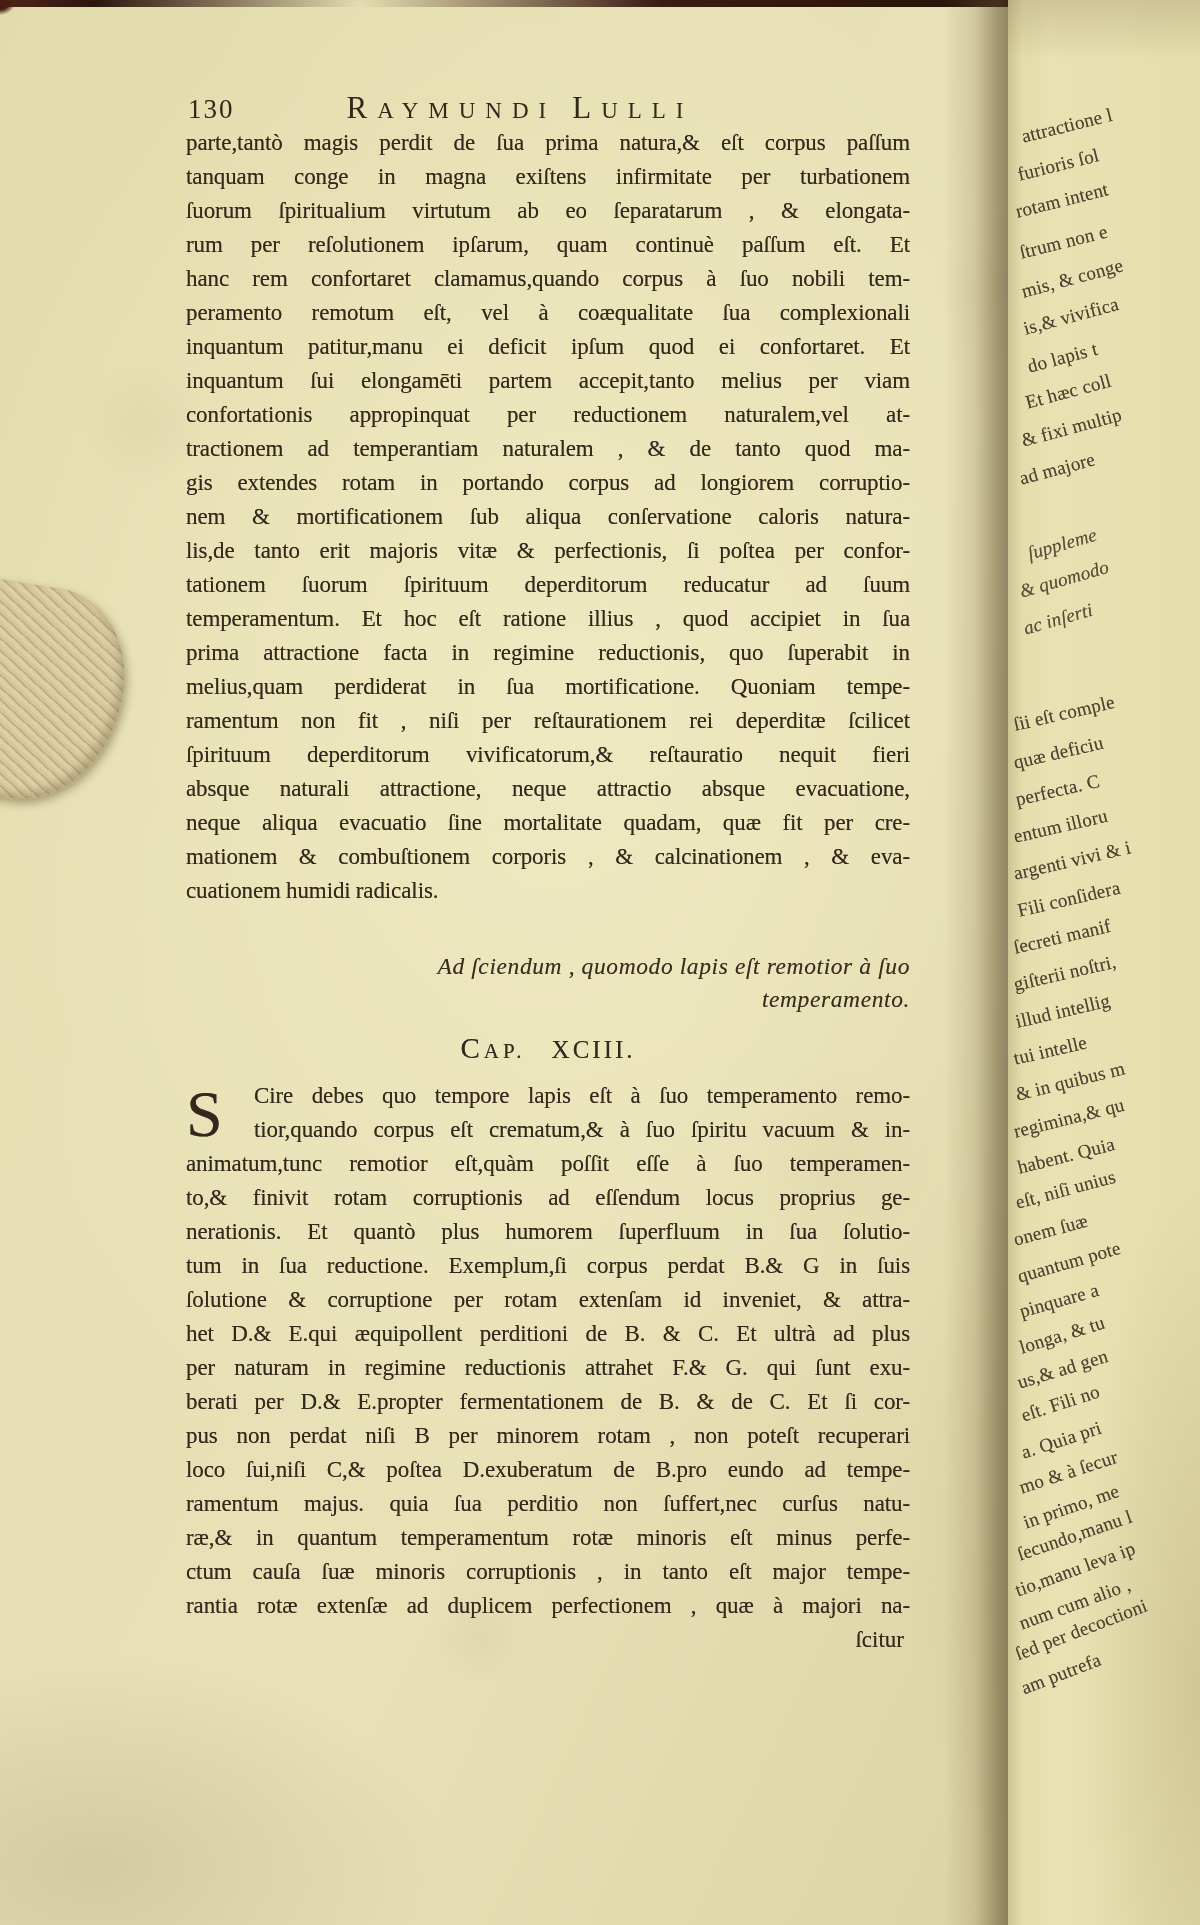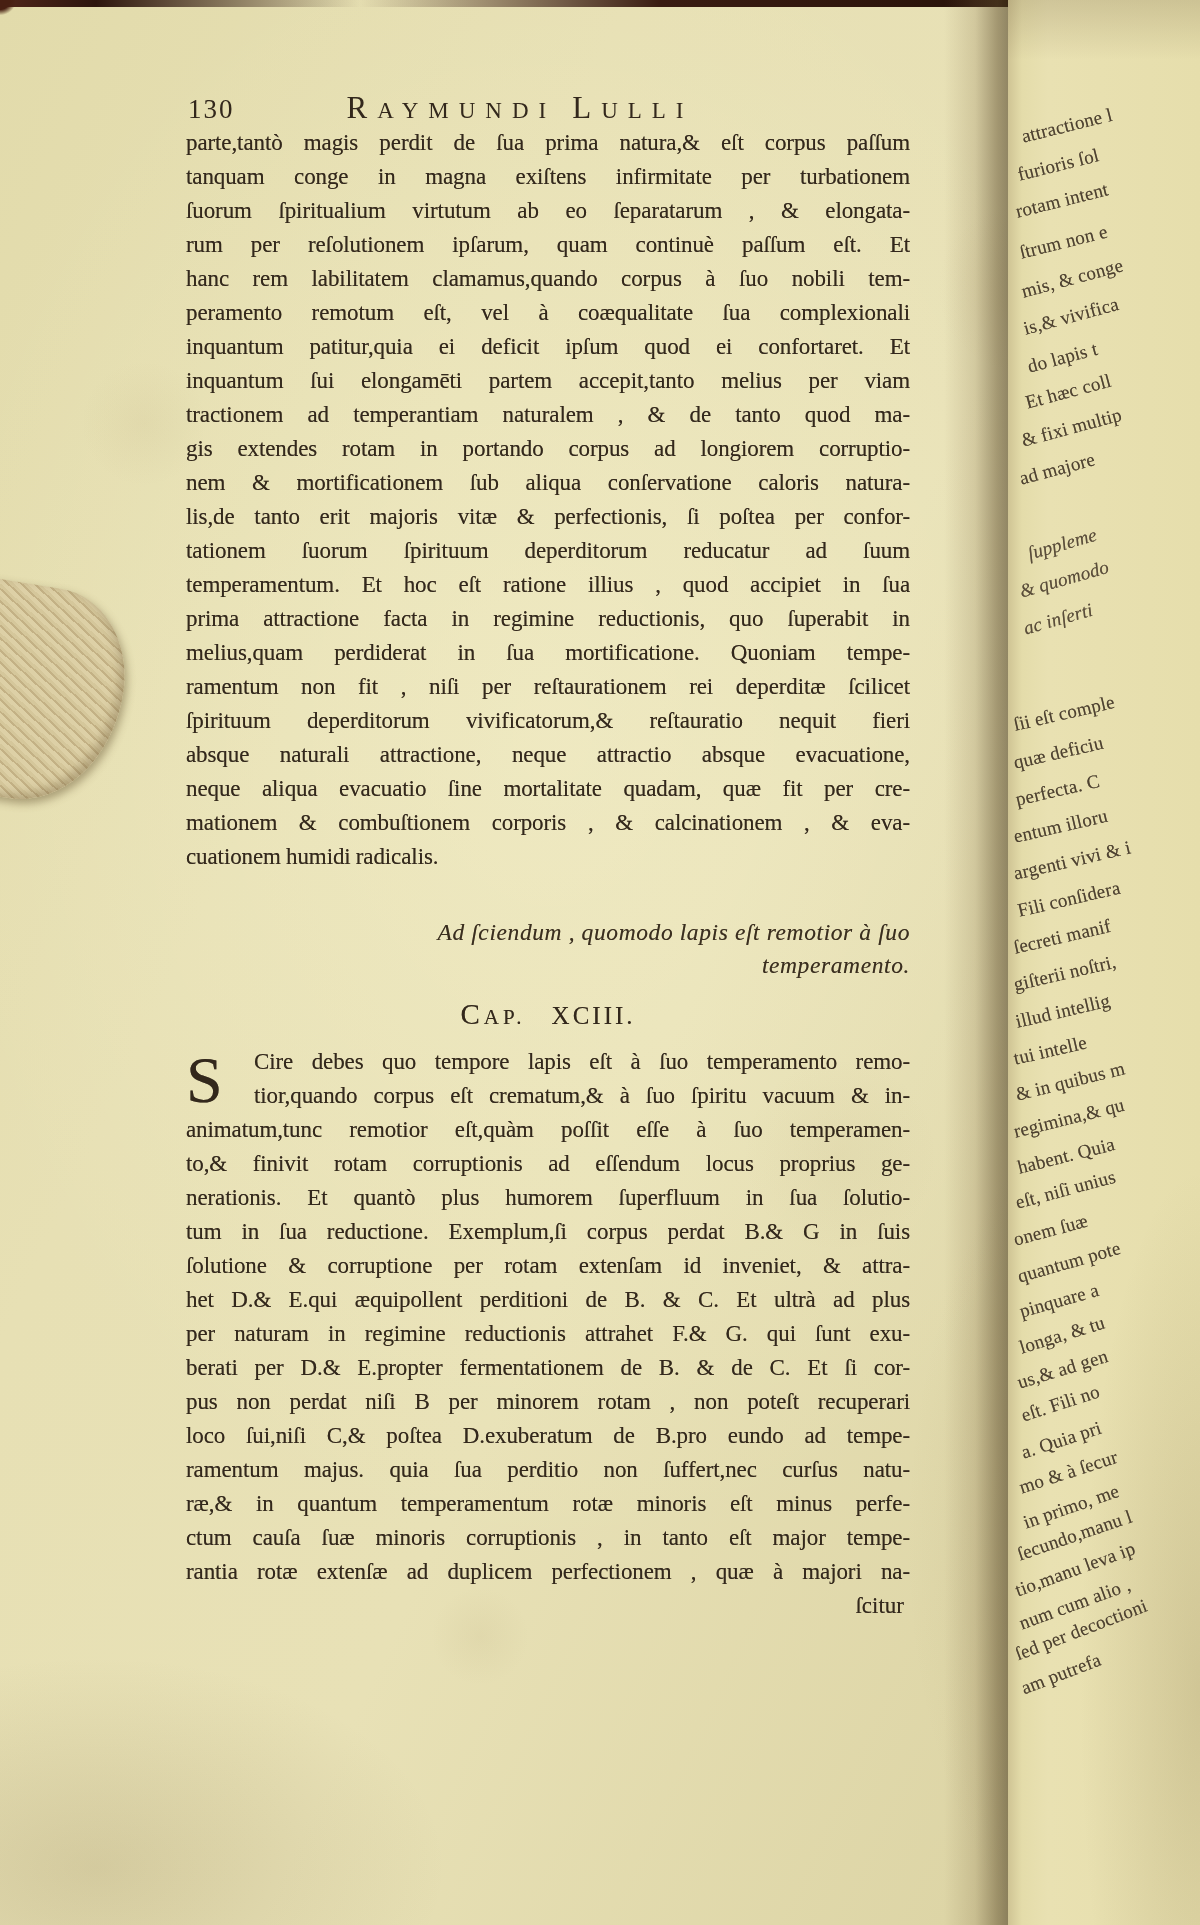--- a/index.html
+++ b/index.html
@@ -100,24 +100,25 @@
     <div class="header-row">
       <span class="page-number">130</span>
       <span class="running-header"><span class="rh-big">R</span><span class="rh-small">AYMUNDI</span><span class="rh-gap"></span><span class="rh-big">L</span><span class="rh-small">ULLI</span></span>
     </div>
 
     <div id="para1">
         <div class="tl">parte,tantò magis perdit de ſua prima natura,&amp; eſt corpus paſſum</div>
         <div class="tl">tanquam conge in magna exiſtens infirmitate per turbationem</div>
         <div class="tl">ſuorum ſpiritualium virtutum ab eo ſeparatarum , &amp; elongata-</div>
         <div class="tl">rum per reſolutionem ipſarum, quam continuè paſſum eſt.  Et</div>
-        <div class="tl">hanc rem labilitatem clamamus,quando corpus à ſuo nobili tem-</div>
+        <div class="tl">hanc rem confortaret clamamus,quando corpus à ſuo nobili tem-</div>
         <div class="tl">peramento remotum eſt, vel à coæqualitate ſua complexionali</div>
-        <div class="tl">inquantum patitur,quia ei deficit ipſum  quod ei confortaret. Et</div>
+        <div class="tl">inquantum patitur,manu ei deficit ipſum  quod ei confortaret. Et</div>
         <div class="tl">inquantum ſui elongamēti partem accepit,tanto melius per viam</div>
+        <div class="tl">confortationis appropinquat per reductionem naturalem,vel at-</div>
         <div class="tl">tractionem ad temperantiam naturalem , &amp; de tanto quod ma-</div>
         <div class="tl">gis extendes rotam in portando  corpus ad longiorem corruptio-</div>
         <div class="tl">nem &amp; mortificationem ſub aliqua conſervatione caloris natura-</div>
         <div class="tl">lis,de tanto erit majoris vitæ &amp; perfectionis, ſi poſtea per confor-</div>
         <div class="tl">tationem ſuorum ſpirituum deperditorum reducatur ad ſuum</div>
         <div class="tl">temperamentum.  Et hoc eſt ratione illius , quod accipiet in ſua</div>
         <div class="tl">prima attractione facta in regimine reductionis, quo ſuperabit in</div>
         <div class="tl">melius,quam perdiderat in ſua mortificatione.  Quoniam tempe-</div>
         <div class="tl">ramentum non fit , niſi per reſtaurationem rei deperditæ ſcilicet</div>
         <div class="tl">ſpirituum deperditorum vivificatorum,&amp; reſtauratio nequit fieri</div>

